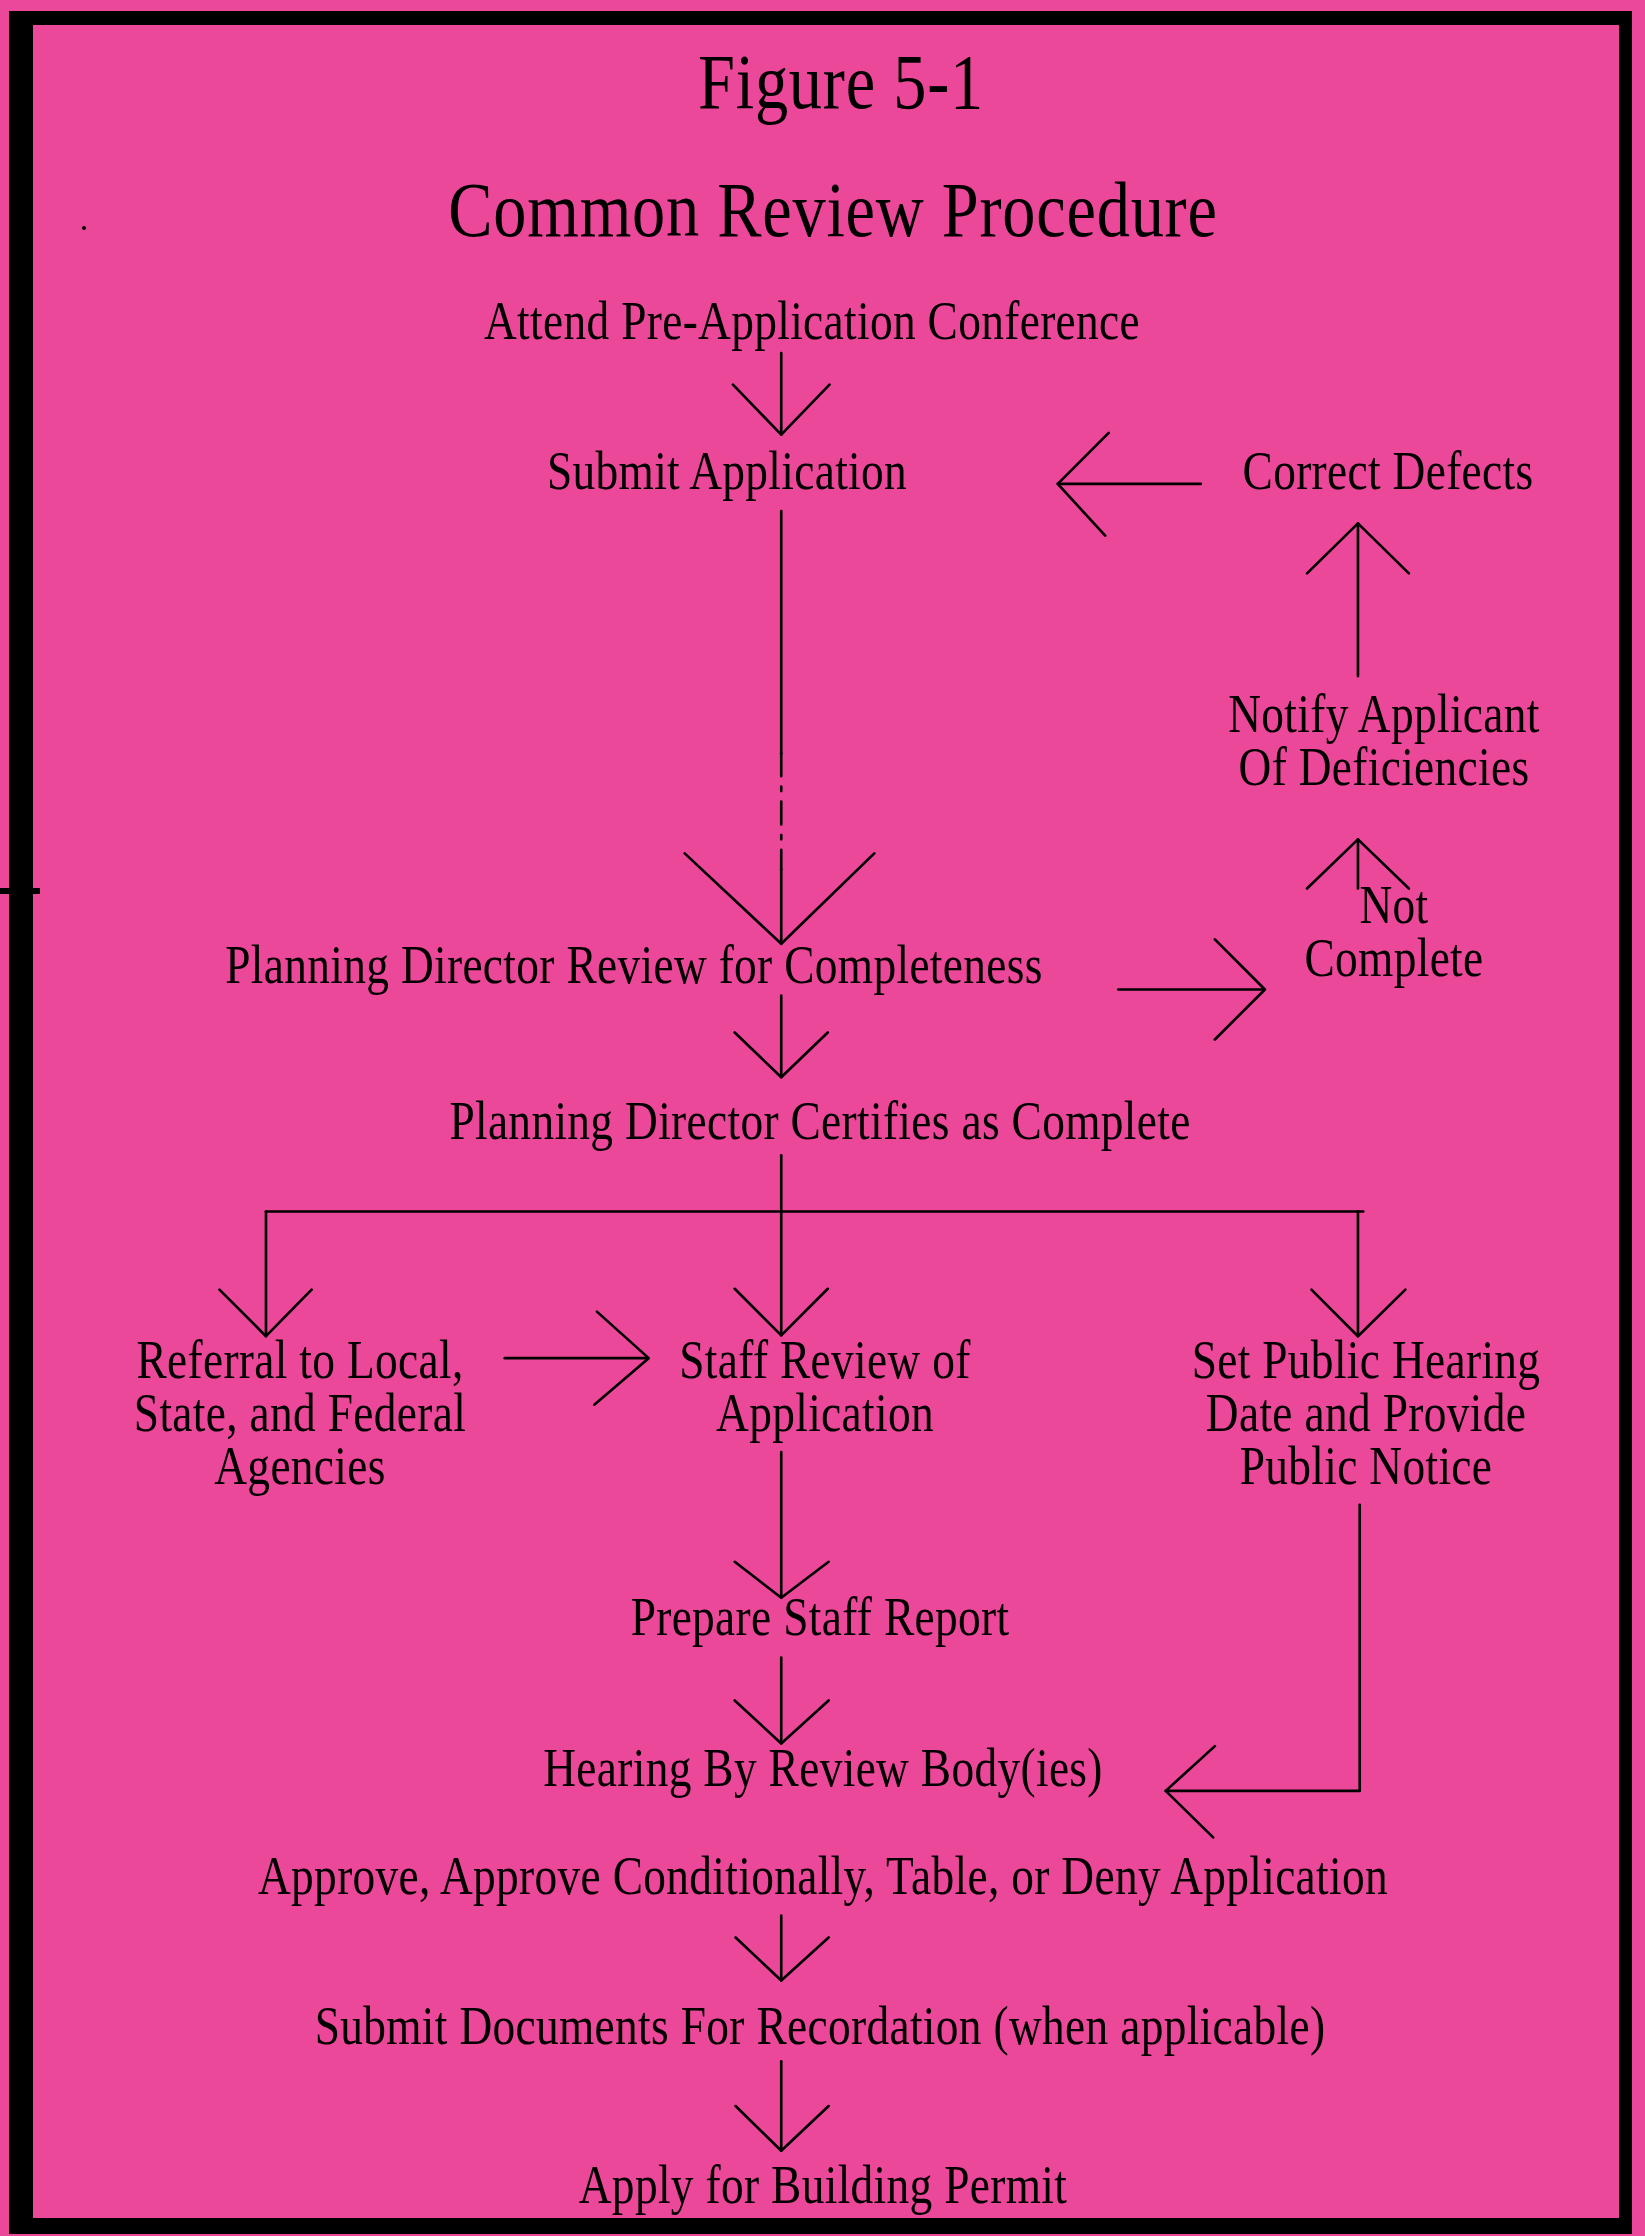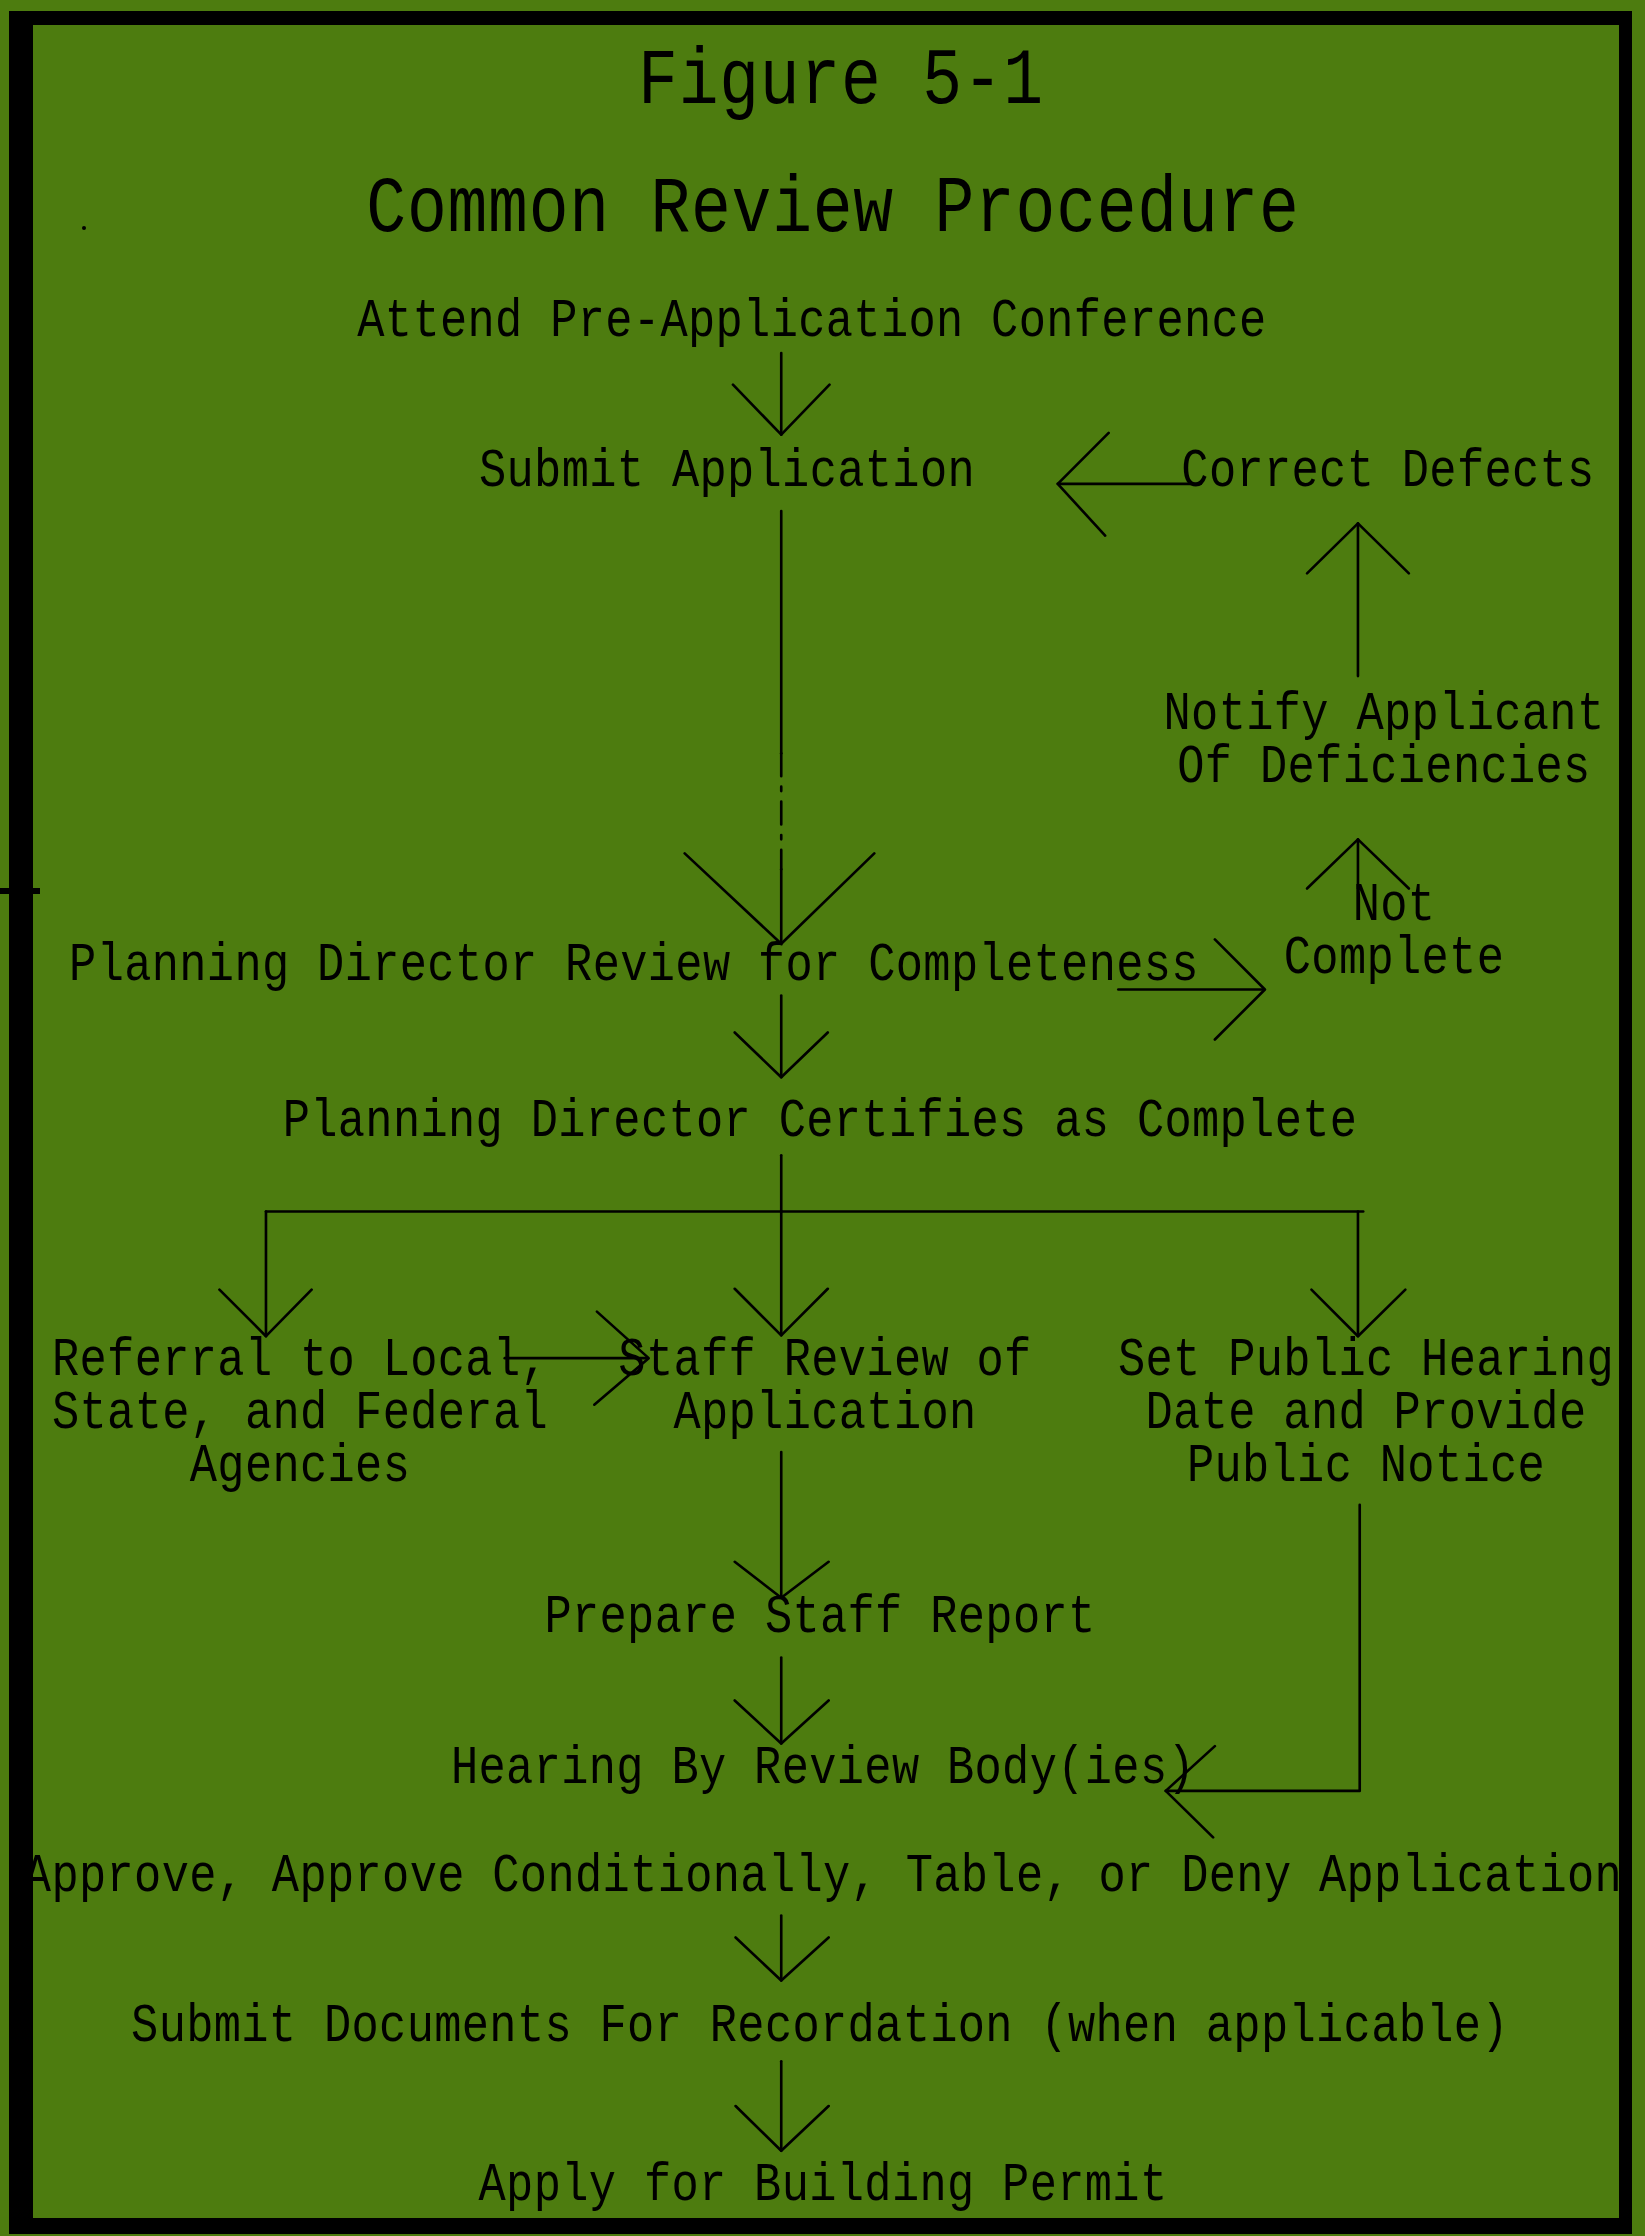--- a/index.html
+++ b/index.html
@@ -4,23 +4,23 @@
 <style>
   html, body {
     margin: 0;
     padding: 0;
     background: #e8e8e8;
   }
   .page {
     position: relative;
     width: 1645px;
     height: 2237px;
-    background: #4d7c0f;
+    background: #ec4899;
     overflow: hidden;
-    font-family: Liberation Mono, monospace;
+    font-family: Liberation Serif, serif;
     color: #000;
   }
   
   .frame {
     position: absolute;
     left: 8.8px;
     top: 11.4px;
     width: 1623px;
     height: 2223px;
     border-style: solid;

